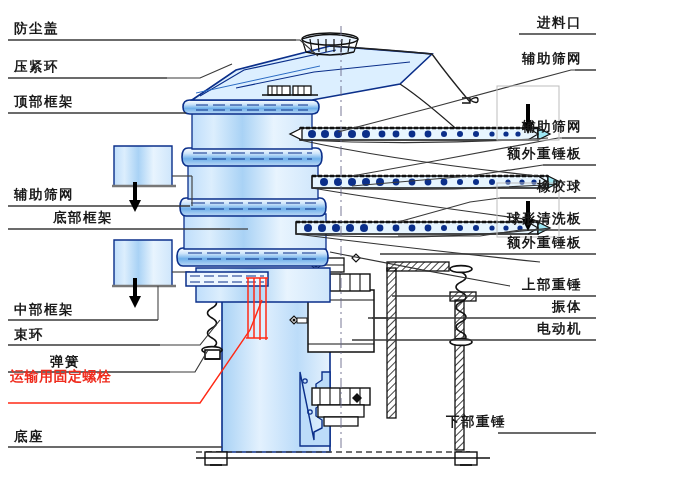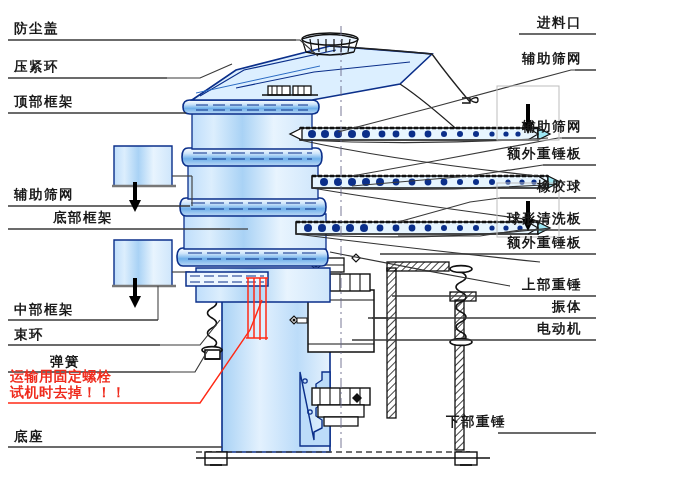--- a/index.html
+++ b/index.html
@@ -401,15 +401,14 @@
       <div class="lbl right" style="right: 14px; top: 212px; margin-left: 17px;">球形清洗板</div>
       <div class="lbl right" style="right: 14px; top: 236px;">额外重锤板</div>
       <div class="lbl right" style="right: 14px; top: 278px;">上部重锤</div>
       <div class="lbl right" style="right: 14px; top: 300px;">振体</div>
       <div class="lbl right" style="right: 14px; top: 322px;">电动机</div>
       <div class="lbl right" style="right: 90px; top: 415px;">下部重锤</div>
     </div>
 
   <div class="warn" id="warn-text" style="left: 10px; top: 368px;">
     <div>运输用固定螺栓</div>
-    <div>试机时去掉！！！</div>
   </div>
 </div>
 
 </body></html>

